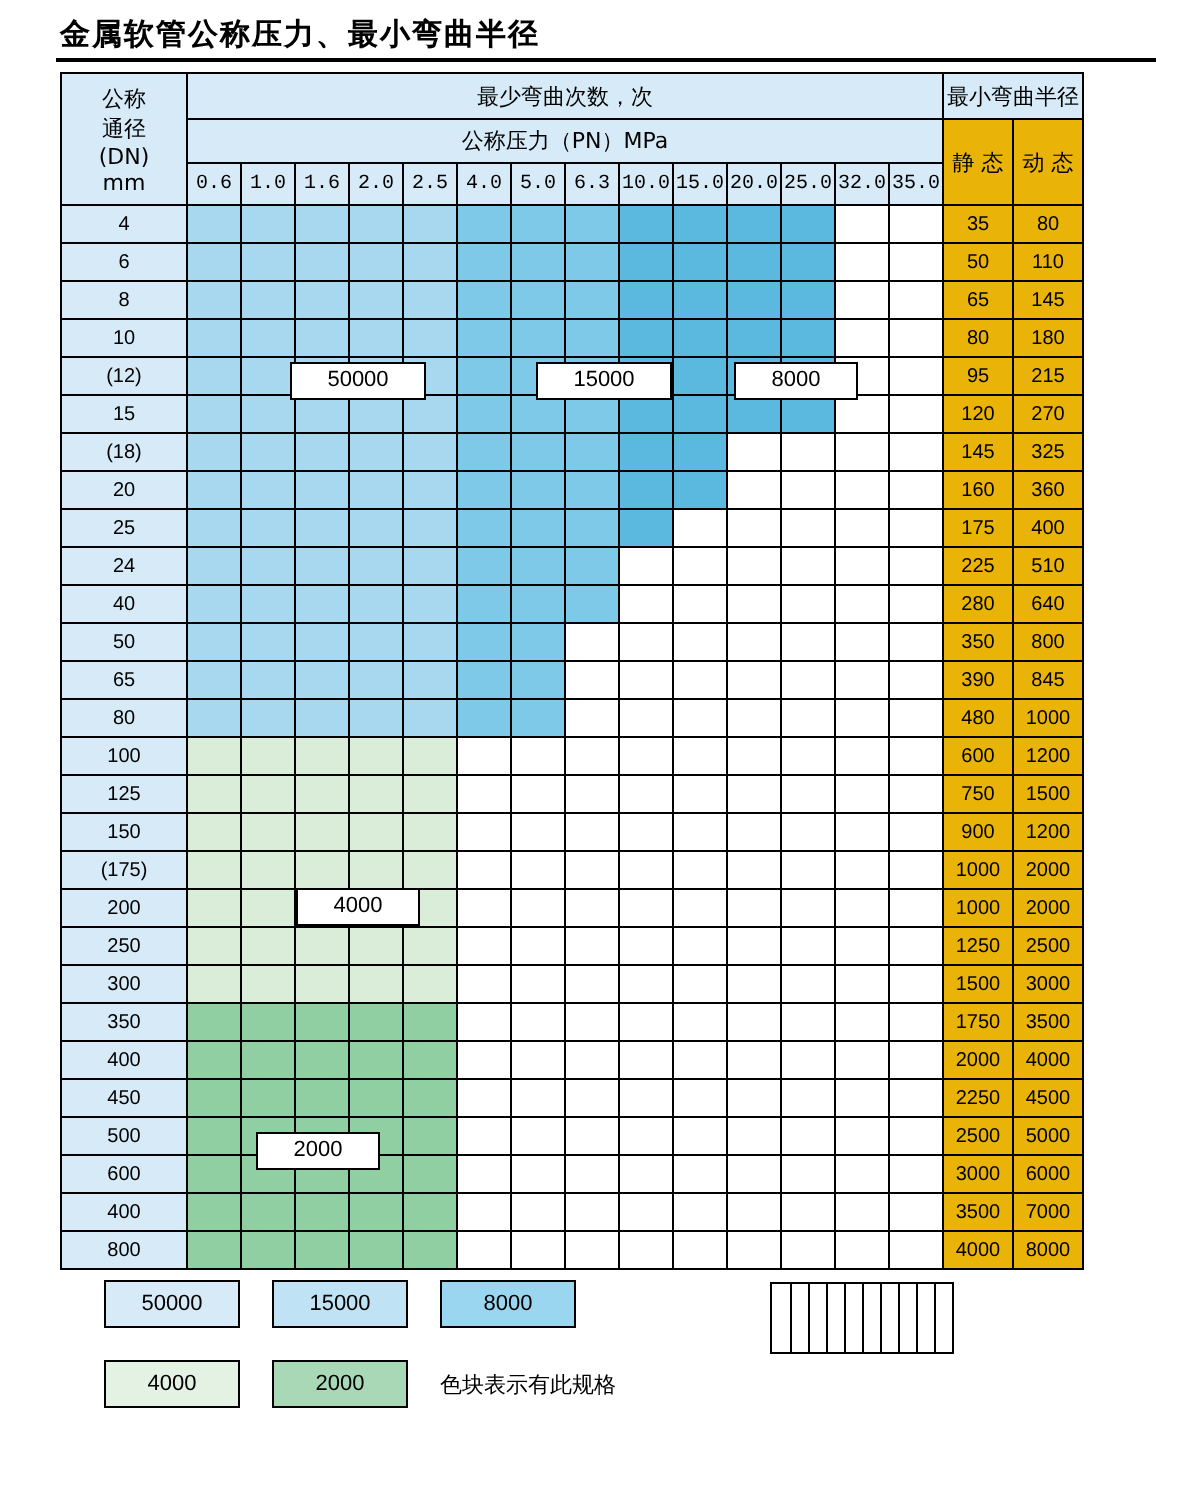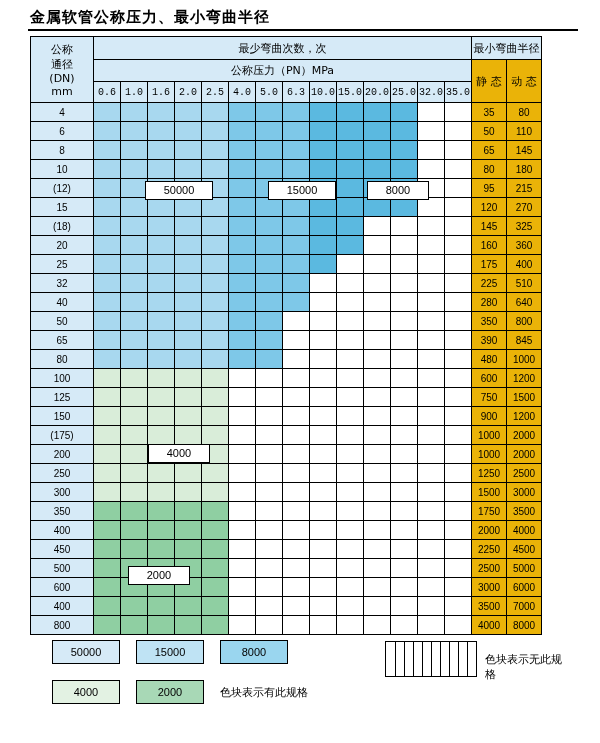--- a/index.html
+++ b/index.html
@@ -278,21 +278,21 @@
         <td class="pcell fillC"></td>
         <td class="pcell empty"></td>
         <td class="pcell empty"></td>
         <td class="pcell empty"></td>
         <td class="pcell empty"></td>
         <td class="pcell empty"></td>
         <td class="rcell">175</td>
         <td class="rcell">400</td>
       </tr>
       <tr>
-        <td class="dncell">32</td>
+        <td class="dncell">24</td>
         <td class="pcell fillA"></td>
         <td class="pcell fillA"></td>
         <td class="pcell fillA"></td>
         <td class="pcell fillA"></td>
         <td class="pcell fillA"></td>
         <td class="pcell fillB"></td>
         <td class="pcell fillB"></td>
         <td class="pcell fillB"></td>
         <td class="pcell empty"></td>
         <td class="pcell empty"></td>
@@ -667,14 +667,13 @@
     <i style="left:9px"></i>
       <i style="left:18px"></i>
       <i style="left:27px"></i>
       <i style="left:36px"></i>
     <i style="left:45px"></i>
       <i style="left:54px"></i>
       <i style="left:63px"></i>
       <i style="left:72px"></i>
       <i style="left:81px"></i>
   </div>
-  <div class="lgtext" style="left:455px;top:16px;">色块表示无此规格</div>
 </div>
 
 </body></html>

